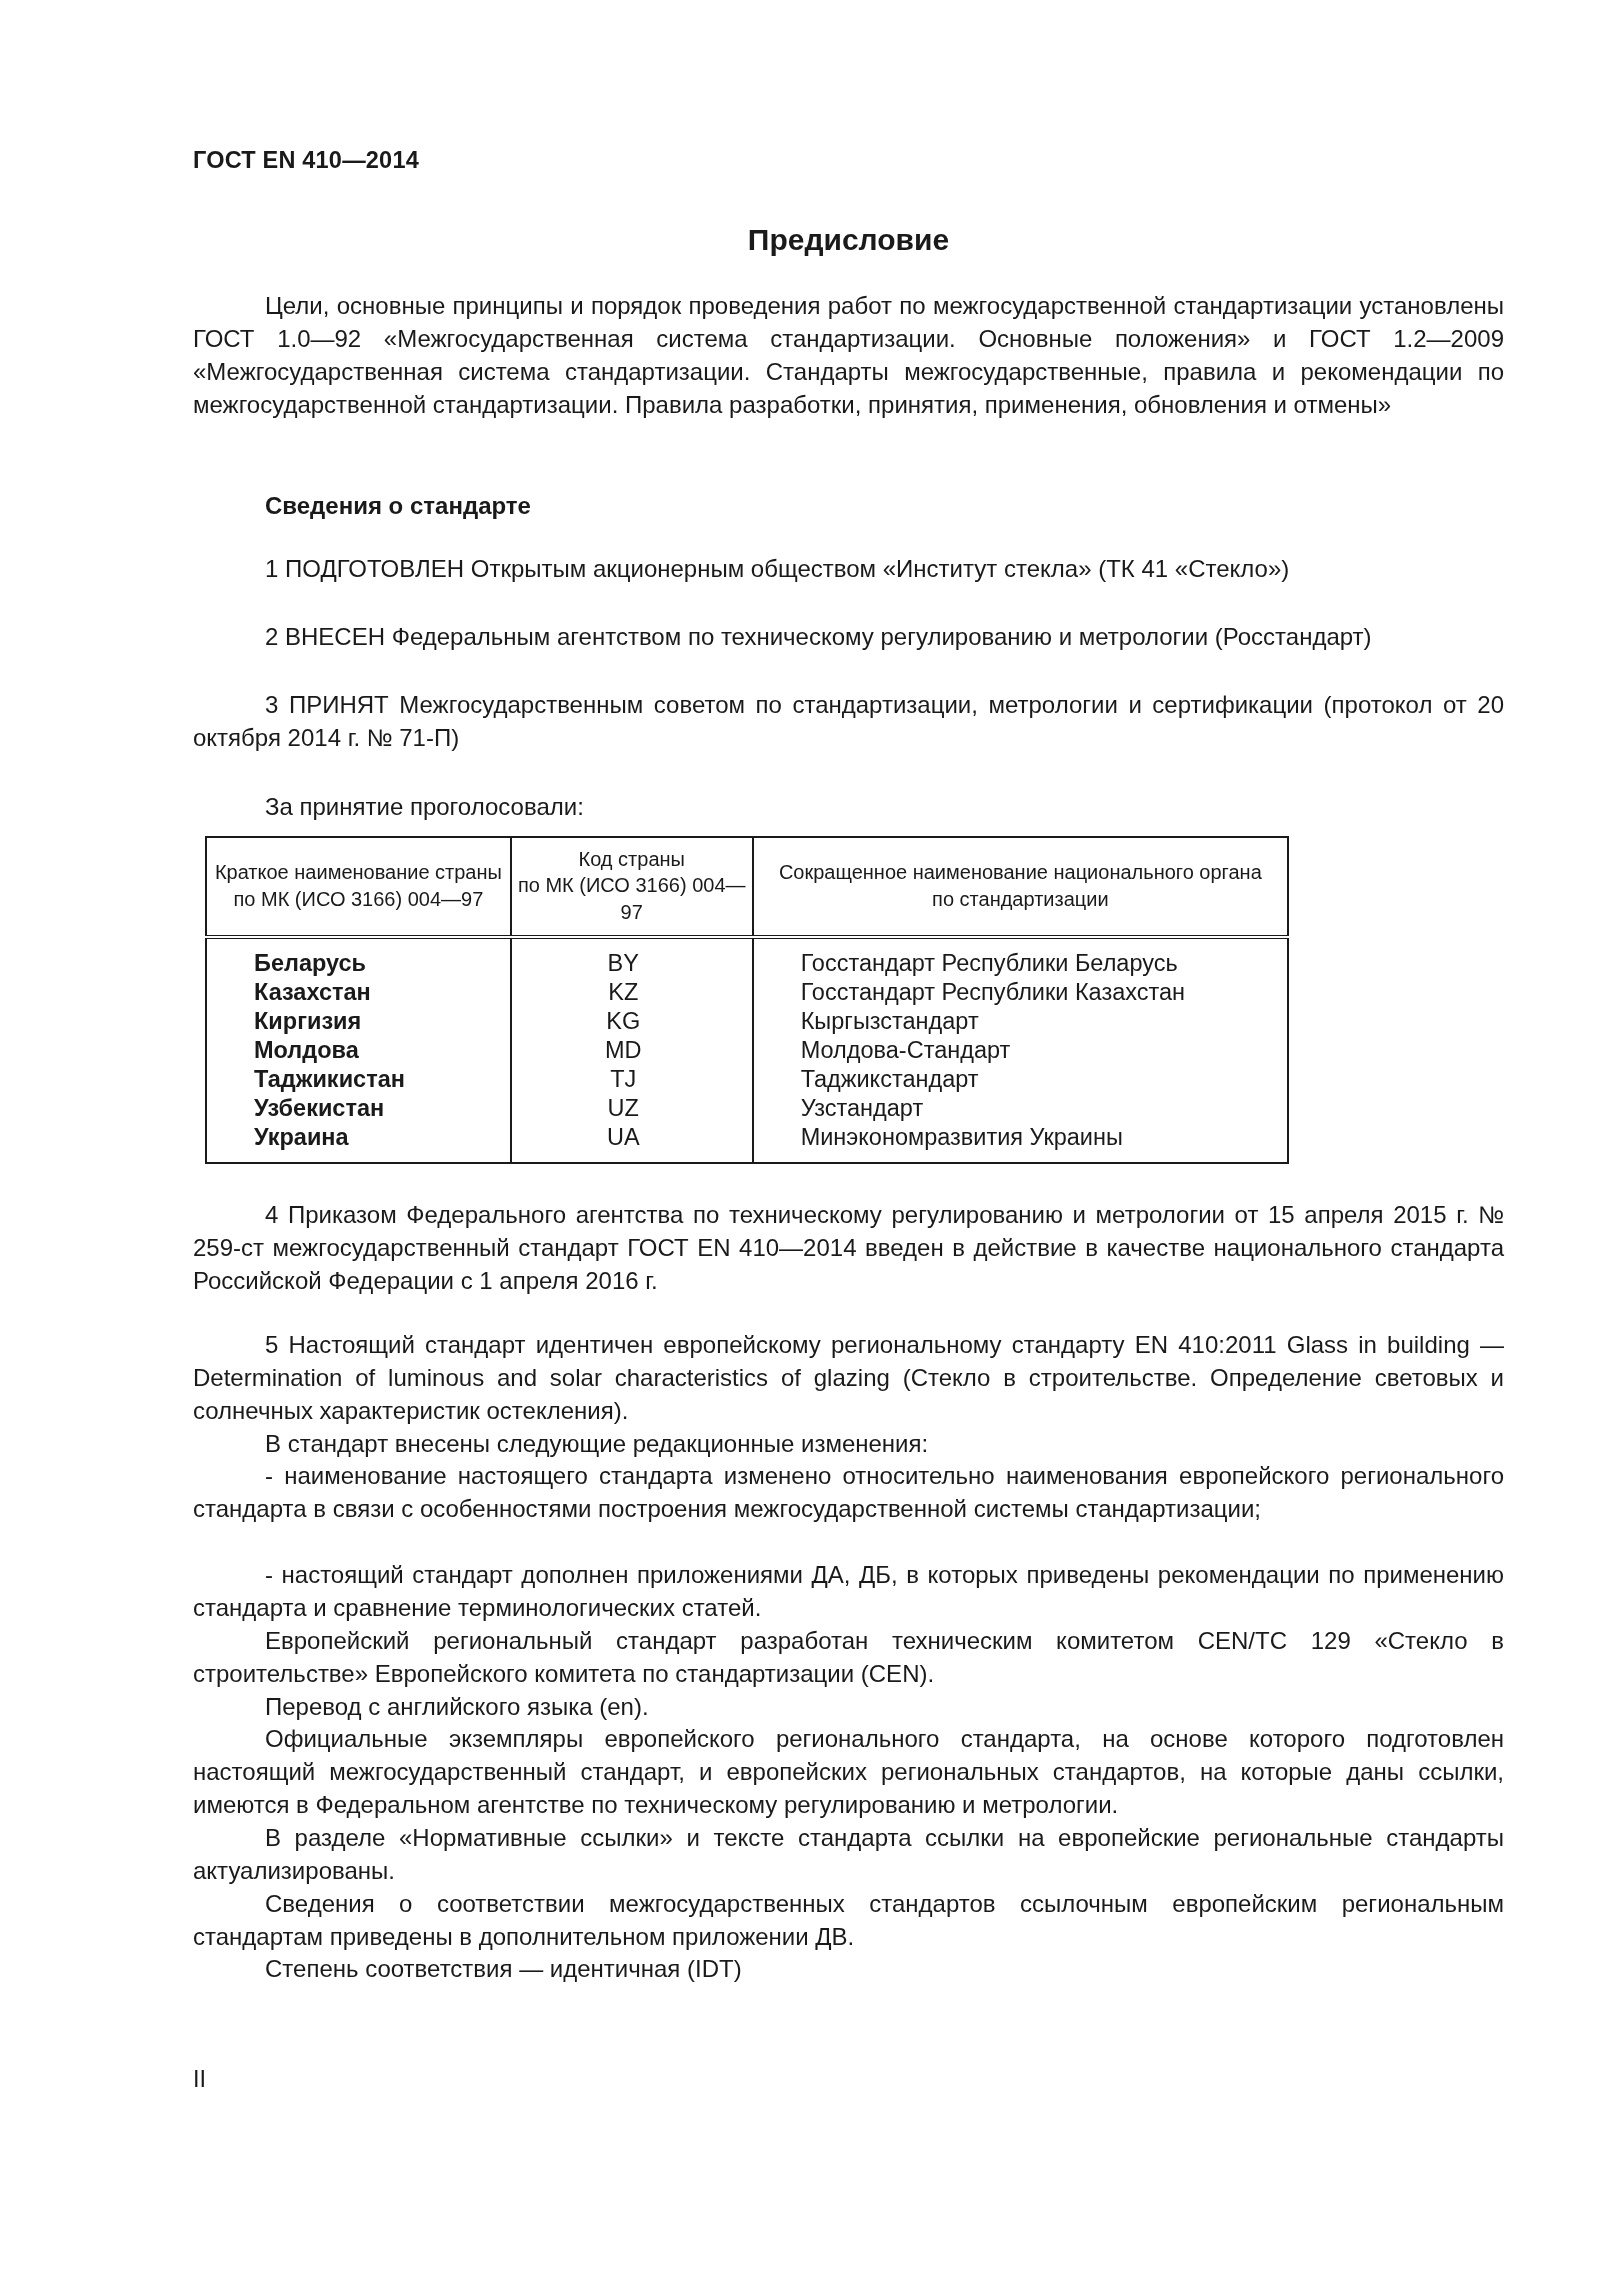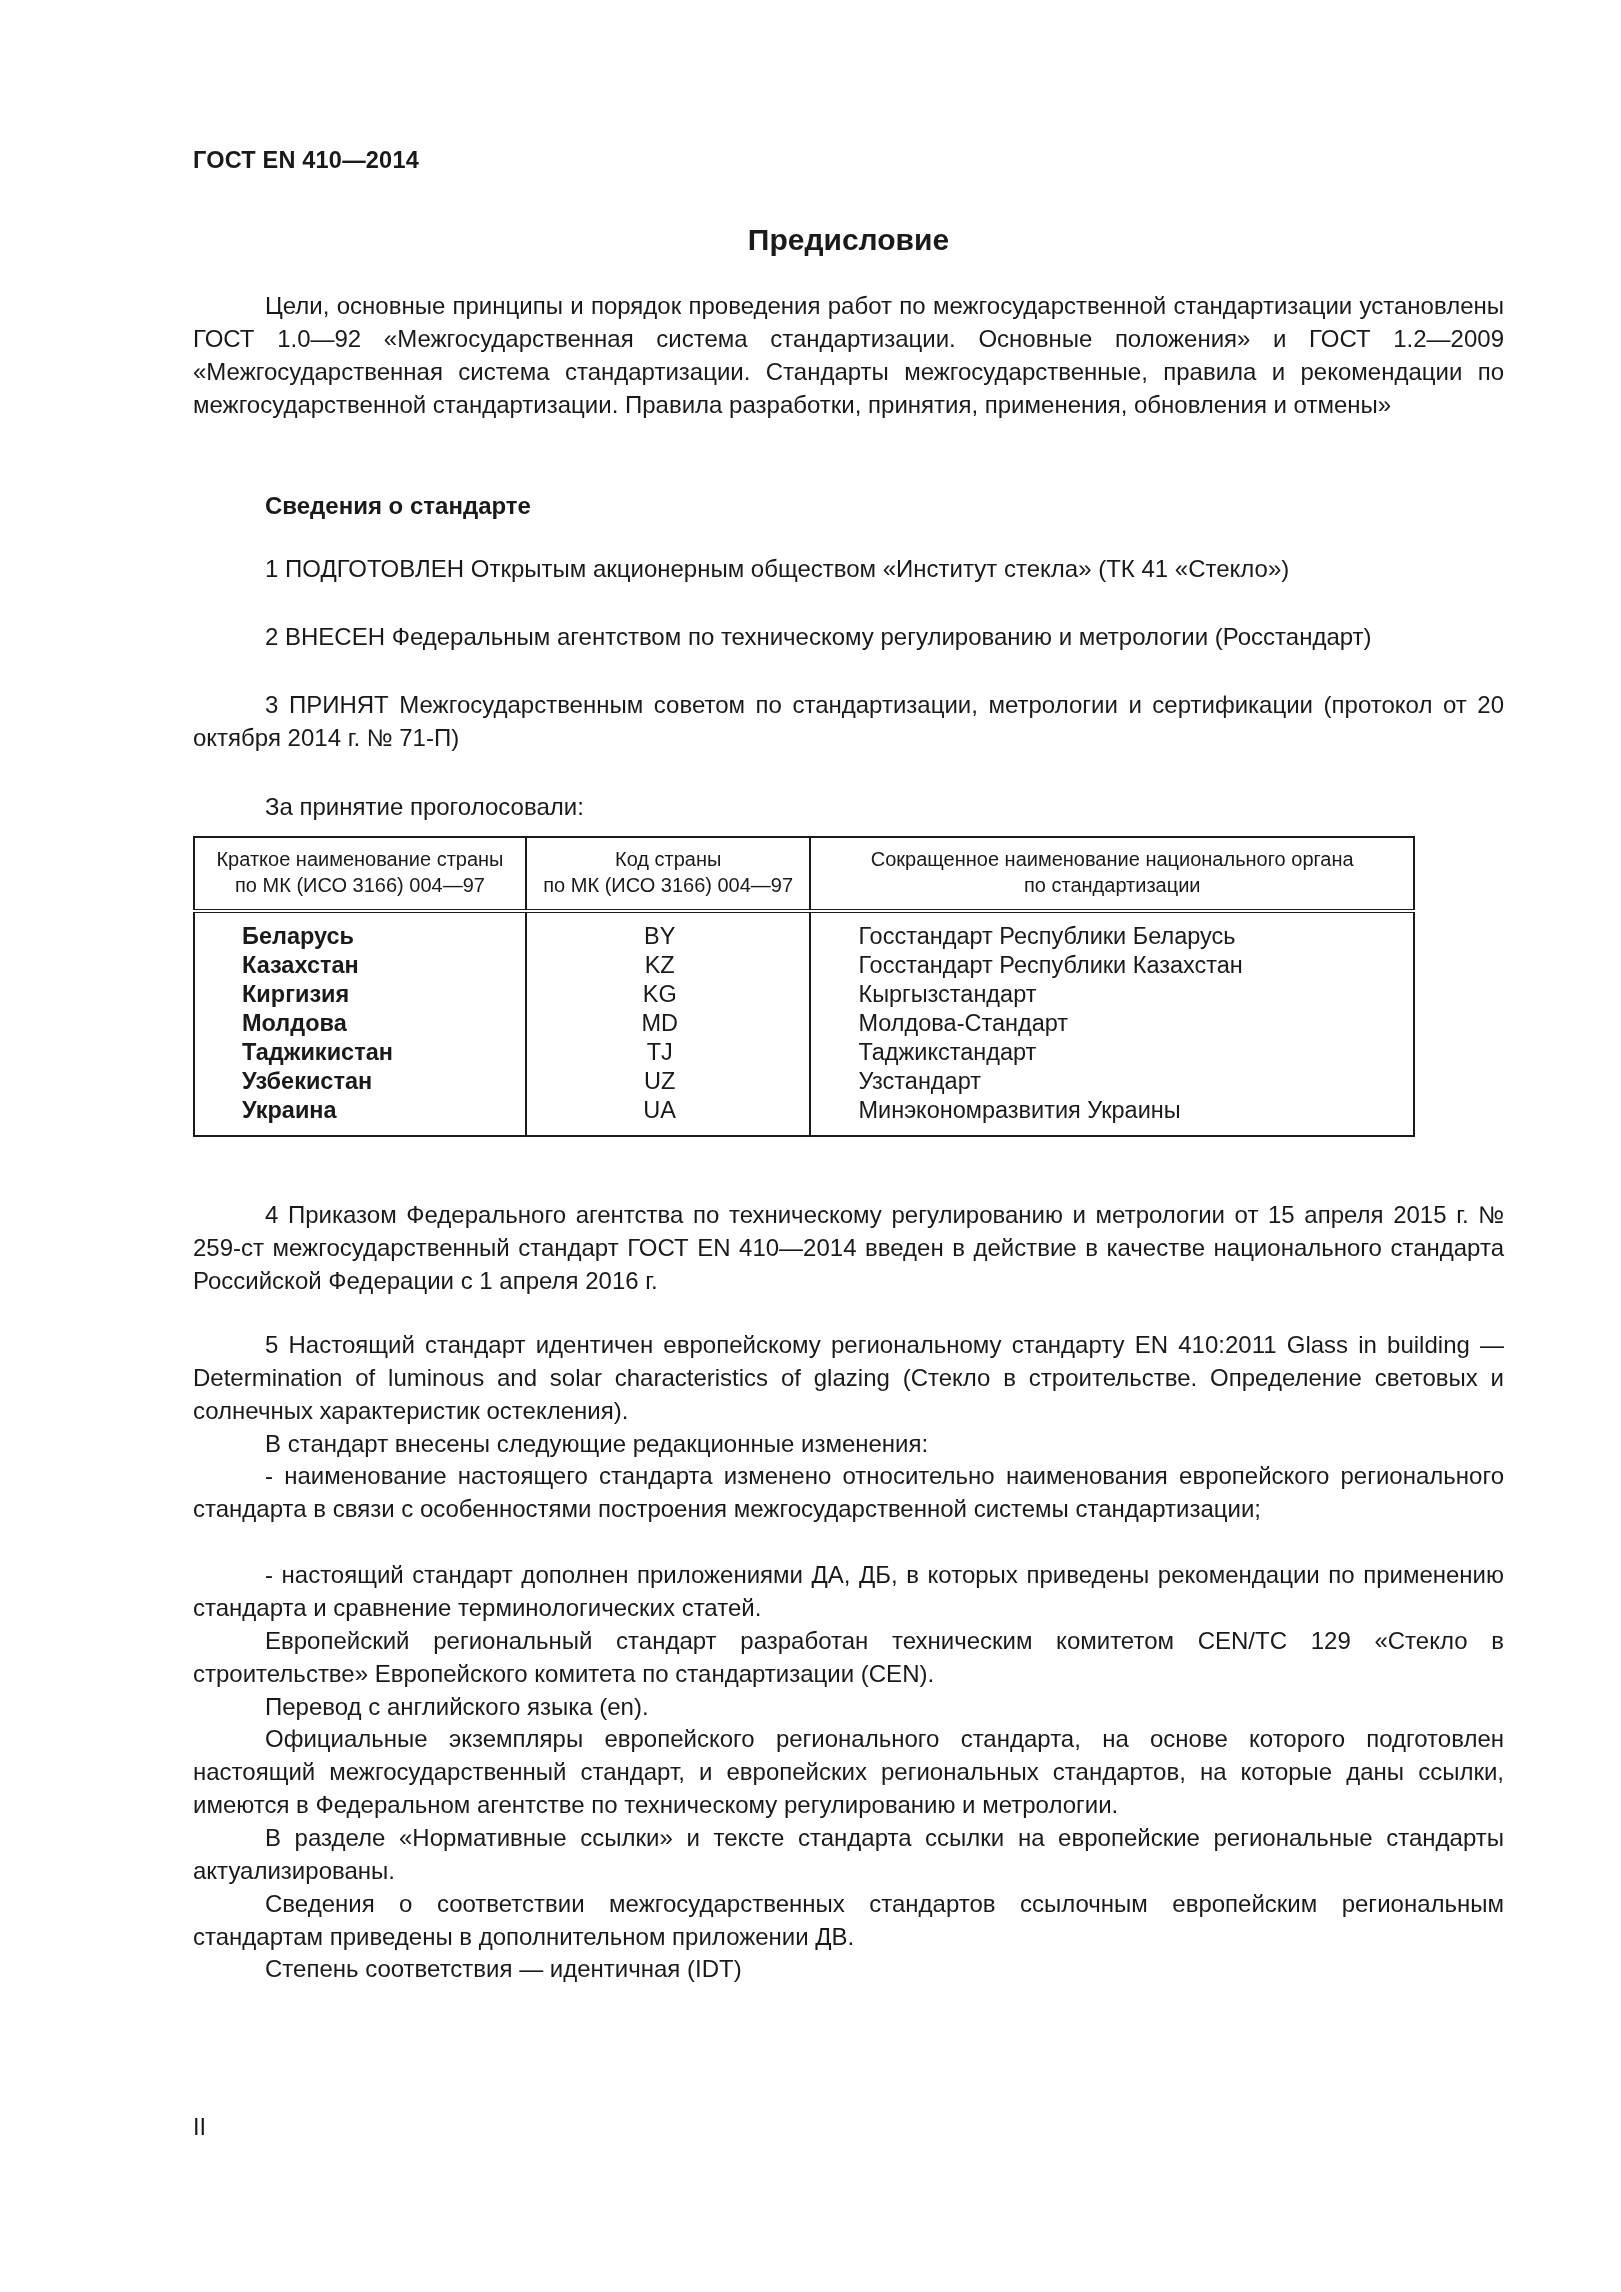--- a/index.html
+++ b/index.html
@@ -16,40 +16,40 @@
     position: absolute; left: 0; top: 223px; width: 1311px; text-align: center;
     font-weight: bold; font-size: 30px;
   }
   .p {
     position: absolute; left: 0; width: 1311px;
     font-size: 24px; line-height: 33px; text-align: justify;
     text-align-last: left; text-indent: 72px; margin: 0;
   }
   .bold { font-weight: bold; }
   .votes-table {
-    position: absolute; left: 0; top: 836px; width: 1222px;
+    position: absolute; left: 12px; top: 836px; width: 1084px;
     border-collapse: collapse; border: 2.9px solid #1a1a1a;
   }
   .votes-table th {
     font-weight: normal; font-size: 20px; line-height: 26.5px; text-align: center;
     padding: 7.8px 3.9px 9.8px; border-left: 2px solid #1a1a1a; border-bottom: 4.9px double #1a1a1a;
     vertical-align: middle;
   }
   .votes-table th:first-child { border-left: none; }
   .votes-table td {
     font-size: 23.5px; line-height: 29px; padding: 0; vertical-align: top;
     border-left: 2px solid #1a1a1a;
   }
   .votes-table td:first-child { border-left: none; padding-left: 47px; font-weight: bold; }
   .votes-table td.code { text-align: center; padding-right: 17px; margin-left: 8px; }
   .votes-table td.org { padding-left: 47px; }
   .votes-table tr.first td { padding-top: 9.8px; }
   .votes-table tr.last td { padding-bottom: 9.8px; }
   .page-num {
-    position: absolute; left: 0; top: 2066px; font-size: 23.5px; margin-top: 48px;
+    position: absolute; left: 0; top: 2066px; font-size: 23.5px;
   }
 </style>
 </head>
 <body>
 
 <div class="page">
 
   <div class="doc-code">ГОСТ EN 410—2014</div>
   <div class="title">Предисловие</div>
 

